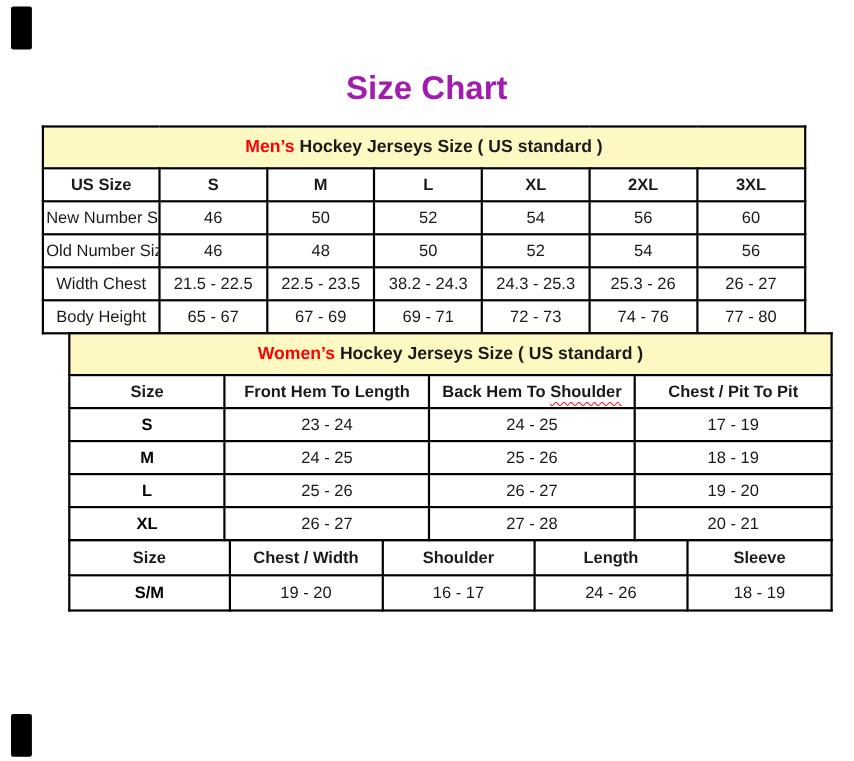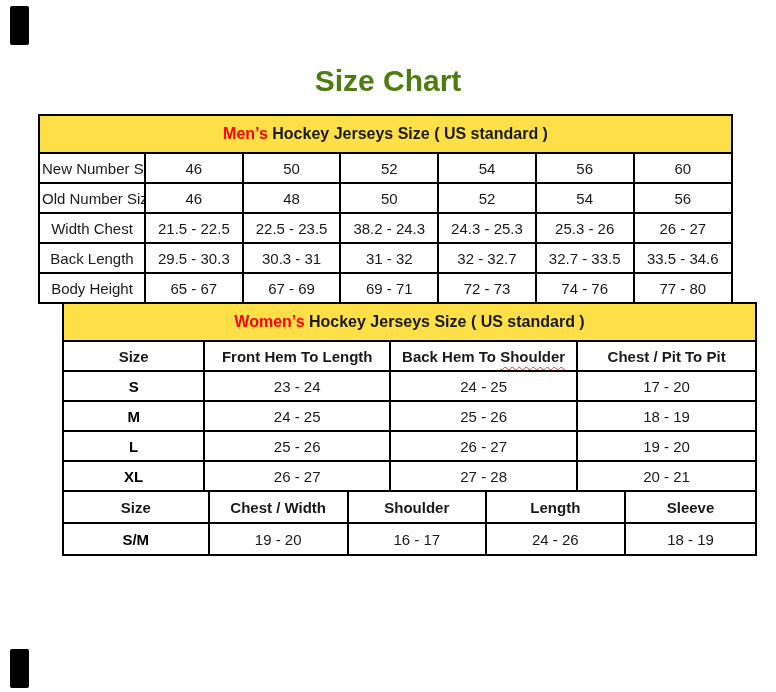--- a/index.html
+++ b/index.html
@@ -23,21 +23,21 @@
     background: #000000;
     border-radius: 2px;
   }
   .corner-mark.top { top: 6px; }
   .corner-mark.bottom { top: 649px; }
 
   .page-title {
     margin: 0;
     padding-top: 64px;
     text-align: center;
-    color: #4d7c0f;
+    color: #a21caf;
     font-size: 30px;
     font-weight: bold;
     letter-spacing: 0px;
   }
 
   .tables-wrap {
     margin-left: 38px;
     margin-top: 16px;
     width: 695px;
   }
@@ -54,21 +54,21 @@
   table.size-table td, table.size-table th {
     border: 2px solid #000000;
     text-align: center;
     vertical-align: middle;
     padding: 0 2px;
     color: #1a1a1a;
     overflow: hidden;
     white-space: nowrap;
   }
   td.band {
-    background: #fde047;
+    background: #fef9c3;
     height: 36px;
     font-size: 16px;
     font-weight: bold;
     color: #000000;
   }
   td.band .hl { color: #FF0000; }
   th.col-head {
     height: 28px;
     font-size: 15px;
     font-weight: bold;
@@ -108,20 +108,29 @@
           <col style="width: 14.1%;">
           <col style="width: 14.1%;">
           <col style="width: 14.1%;">
           <col style="width: 14.2%;">
         </colgroup>
         <tbody>
           <tr>
             <td colspan="7" class="band"><span class="hl">Men’s</span><span> Hockey Jerseys Size ( US standard )</span></td>
           </tr>
           <tr>
+            <th class="col-head">US Size</th>
+            <th class="col-head">S</th>
+            <th class="col-head">M</th>
+            <th class="col-head">L</th>
+            <th class="col-head">XL</th>
+            <th class="col-head">2XL</th>
+            <th class="col-head">3XL</th>
+          </tr>
+          <tr>
             <td class="cell row-label-regular">New Number Size</td>
             <td class="cell">46</td>
             <td class="cell">50</td>
             <td class="cell">52</td>
             <td class="cell">54</td>
             <td class="cell">56</td>
             <td class="cell">60</td>
           </tr>
           <tr>
             <td class="cell row-label-regular">Old Number Size</td>
@@ -133,29 +142,20 @@
             <td class="cell">56</td>
           </tr>
           <tr>
             <td class="cell row-label-regular">Width Chest</td>
             <td class="cell">21.5 - 22.5</td>
             <td class="cell">22.5 - 23.5</td>
             <td class="cell">38.2 - 24.3</td>
             <td class="cell">24.3 - 25.3</td>
             <td class="cell">25.3 - 26</td>
             <td class="cell">26 - 27</td>
-          </tr>
-          <tr>
-            <td class="cell row-label-regular">Back Length</td>
-            <td class="cell">29.5 - 30.3</td>
-            <td class="cell">30.3 - 31</td>
-            <td class="cell">31 - 32</td>
-            <td class="cell">32 - 32.7</td>
-            <td class="cell">32.7 - 33.5</td>
-            <td class="cell">33.5 - 34.6</td>
           </tr>
           <tr>
             <td class="cell row-label-regular">Body Height</td>
             <td class="cell">65 - 67</td>
             <td class="cell">67 - 69</td>
             <td class="cell">69 - 71</td>
             <td class="cell">72 - 73</td>
             <td class="cell">74 - 76</td>
             <td class="cell">77 - 80</td>
           </tr>
@@ -175,21 +175,21 @@
           <tr>
             <th class="col-head">Size</th>
             <th class="col-head">Front Hem To Length</th>
             <th class="col-head">Back Hem To <span class="squiggle">Shoulder</span></th>
             <th class="col-head">Chest / Pit To Pit</th>
           </tr>
           <tr>
             <td class="cell row-label-bold">S</td>
             <td class="cell">23 - 24</td>
             <td class="cell">24 - 25</td>
-            <td class="cell">17 - 20</td>
+            <td class="cell">17 - 19</td>
           </tr>
           <tr>
             <td class="cell row-label-bold">M</td>
             <td class="cell">24 - 25</td>
             <td class="cell">25 - 26</td>
             <td class="cell">18 - 19</td>
           </tr>
           <tr>
             <td class="cell row-label-bold">L</td>
             <td class="cell">25 - 26</td>

